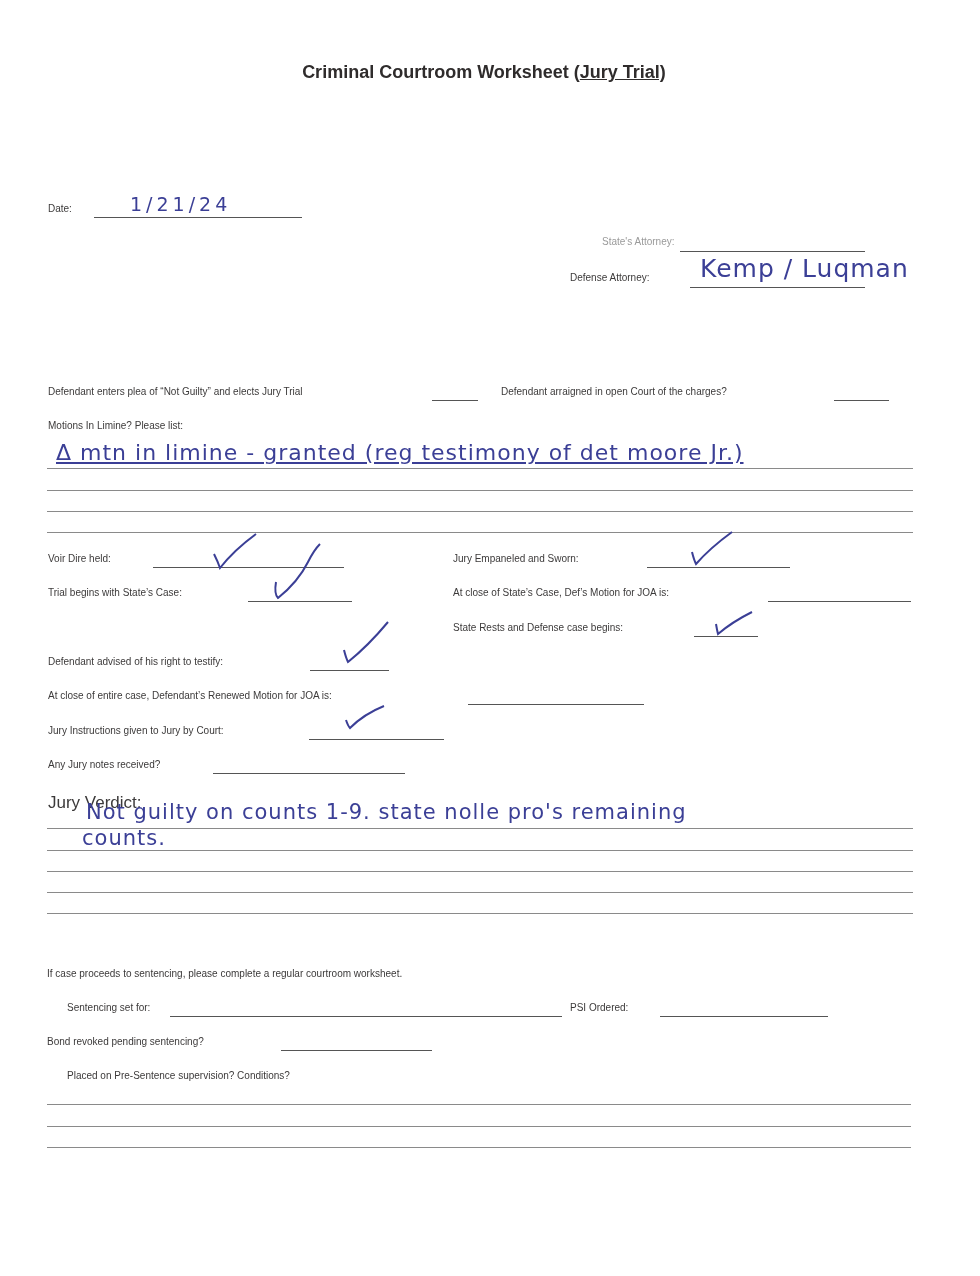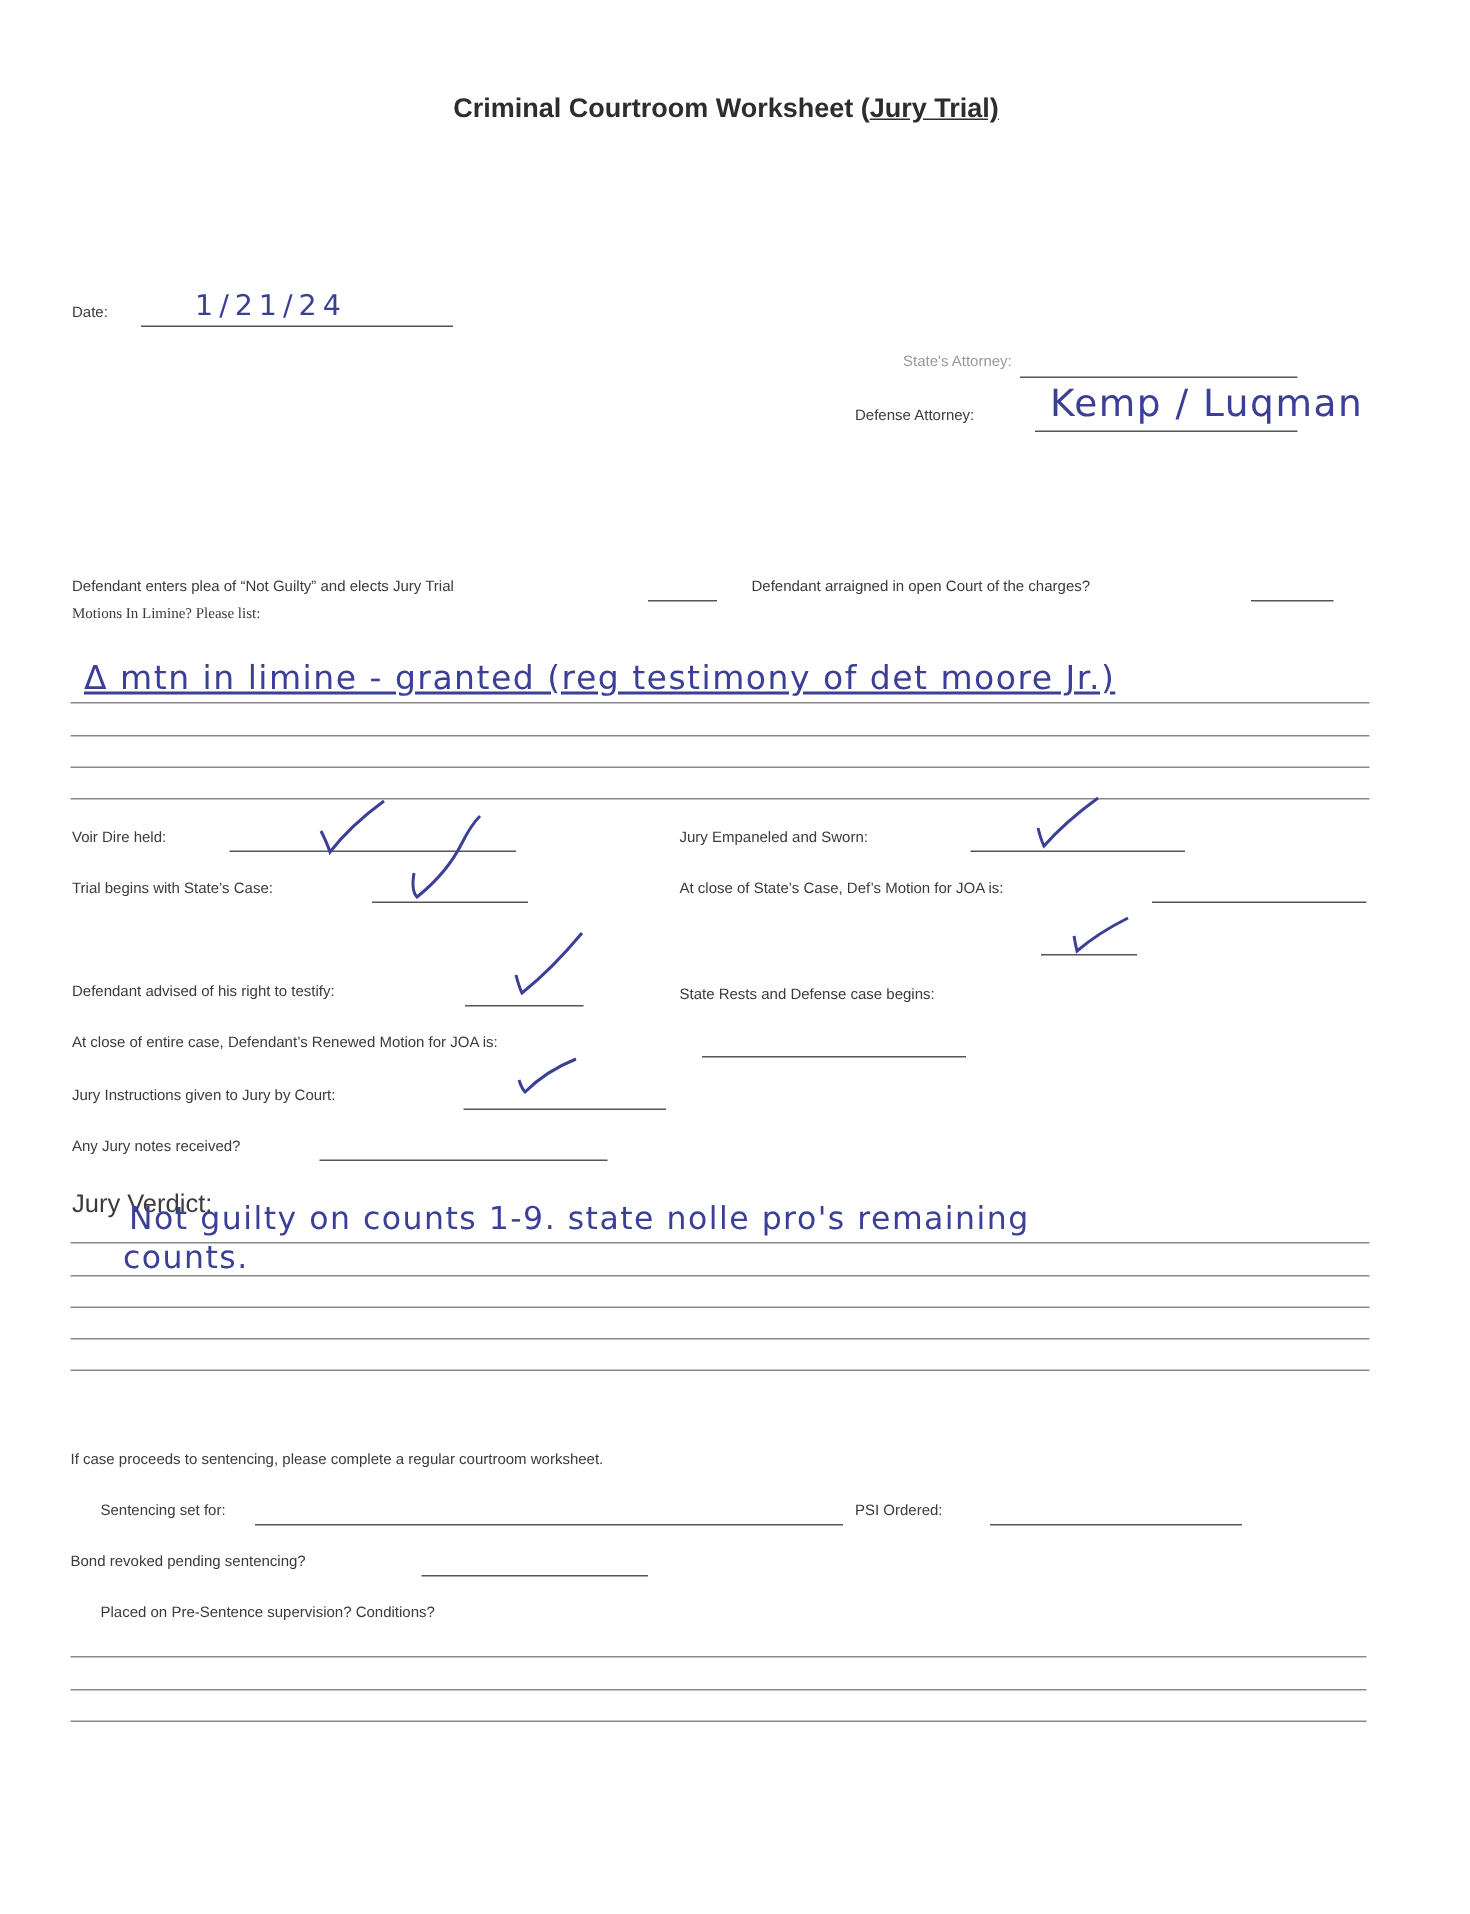--- a/index.html
+++ b/index.html
@@ -38,21 +38,21 @@
 
 <div class="abs lbl" style="left:570px; top:272px;">Defense Attorney:</div>
 <div class="line" style="left:690px; top:287px; width:175px;"></div>
 <div class="hand" style="left:700px; top:254px; font-size:25px; font-style:normal;">Kemp / Luqman</div>
 
 <div class="abs lbl" style="left:48px; top:386px;">Defendant enters plea of “Not Guilty” and elects Jury Trial</div>
 <div class="line" style="left:432px; top:400px; width:46px;"></div>
 <div class="abs lbl" style="left:501px; top:386px;">Defendant arraigned in open Court of the charges?</div>
 <div class="line" style="left:834px; top:400px; width:55px;"></div>
 
-<div class="abs lbl" style="left:48px; top:404px;font-family:Liberation Serif, serif;">Motions In Limine?  Please list:</div>
+<div class="abs lbl" style="left:48px; top:420px;">Motions In Limine?  Please list:</div>
 <div class="hand" style="left:56px; top:440px; font-size:22px; font-style:normal;text-decoration:underline;">Δ mtn in limine - granted (reg testimony of det moore Jr.)</div>
 <div class="fullline" style="top:468px;"></div>
 <div class="fullline" style="top:490px;"></div>
 <div class="fullline" style="top:511px;"></div>
 <div class="fullline" style="top:532px;"></div>
 
 <div class="abs lbl" style="left:48px; top:553px;">Voir Dire held:</div>
 <div class="line" style="left:153px; top:567px; width:191px;"></div>
 <div class="check" style="left:210px; top:532px;">
   <svg width="50" height="40" viewBox="0 0 50 40">
@@ -72,21 +72,21 @@
 <div class="line" style="left:248px; top:601px; width:104px;"></div>
 <div class="check" style="left:272px; top:542px;">
   <svg width="52" height="60" viewBox="0 0 52 60">
       <path d="M4 40 Q2 52 6 56 Q26 40 36 20 Q42 8 48 2" fill="none" stroke="#3b3f96" stroke-width="2"></path>
     </svg>
 </div>
 
 <div class="abs lbl" style="left:453px; top:587px;">At close of State’s Case, Def’s Motion for JOA is:</div>
 <div class="line" style="left:768px; top:601px; width:143px;"></div>
 
-<div class="abs lbl" style="left:453px; top:622px;margin-top:36px;">State Rests and Defense case begins:</div>
+<div class="abs lbl" style="left:453px; top:622px;">State Rests and Defense case begins:</div>
 <div class="line" style="left:694px; top:636px; width:64px;"></div>
 <div class="check" style="left:714px; top:610px;">
   <svg width="40" height="26" viewBox="0 0 40 26">
       <path d="M2 14 Q3 20 4 24 Q18 12 38 2" fill="none" stroke="#3b3f96" stroke-width="2"></path>
     </svg>
 </div>
 
 <div class="abs lbl" style="left:48px; top:656px;">Defendant advised of his right to testify:</div>
 <div class="line" style="left:310px; top:670px; width:79px;"></div>
 <div class="check" style="left:340px; top:620px;">

